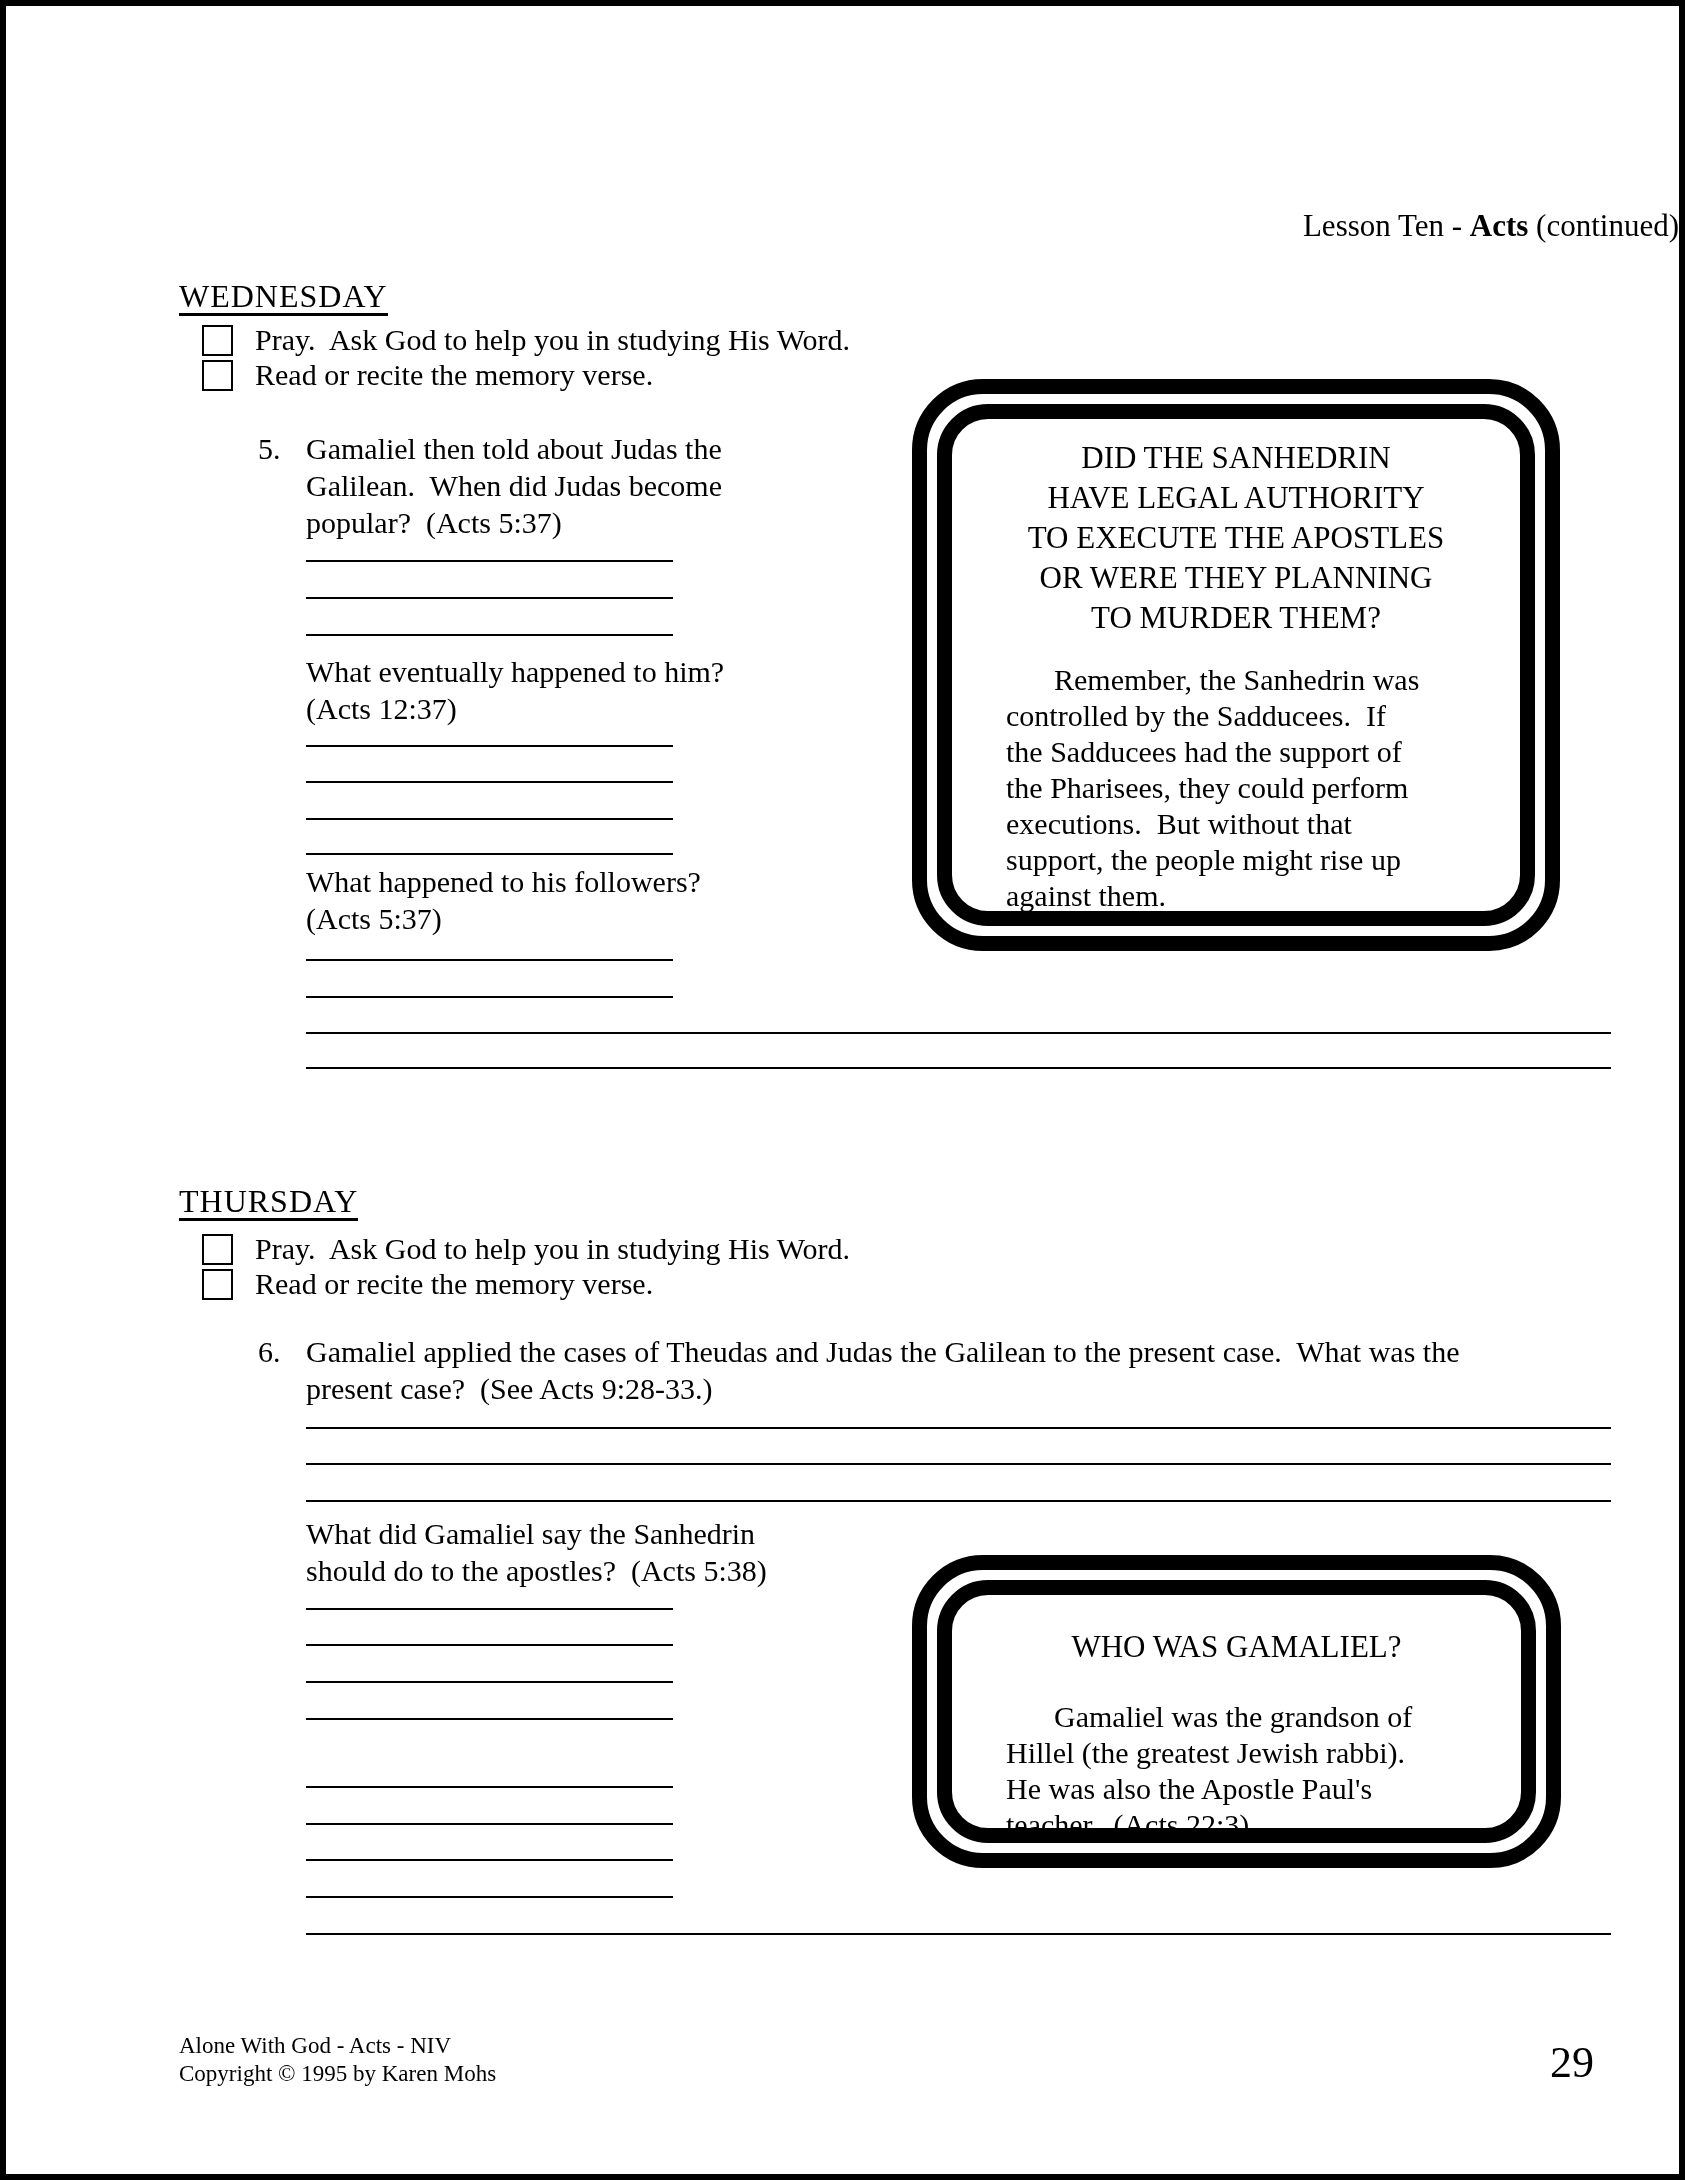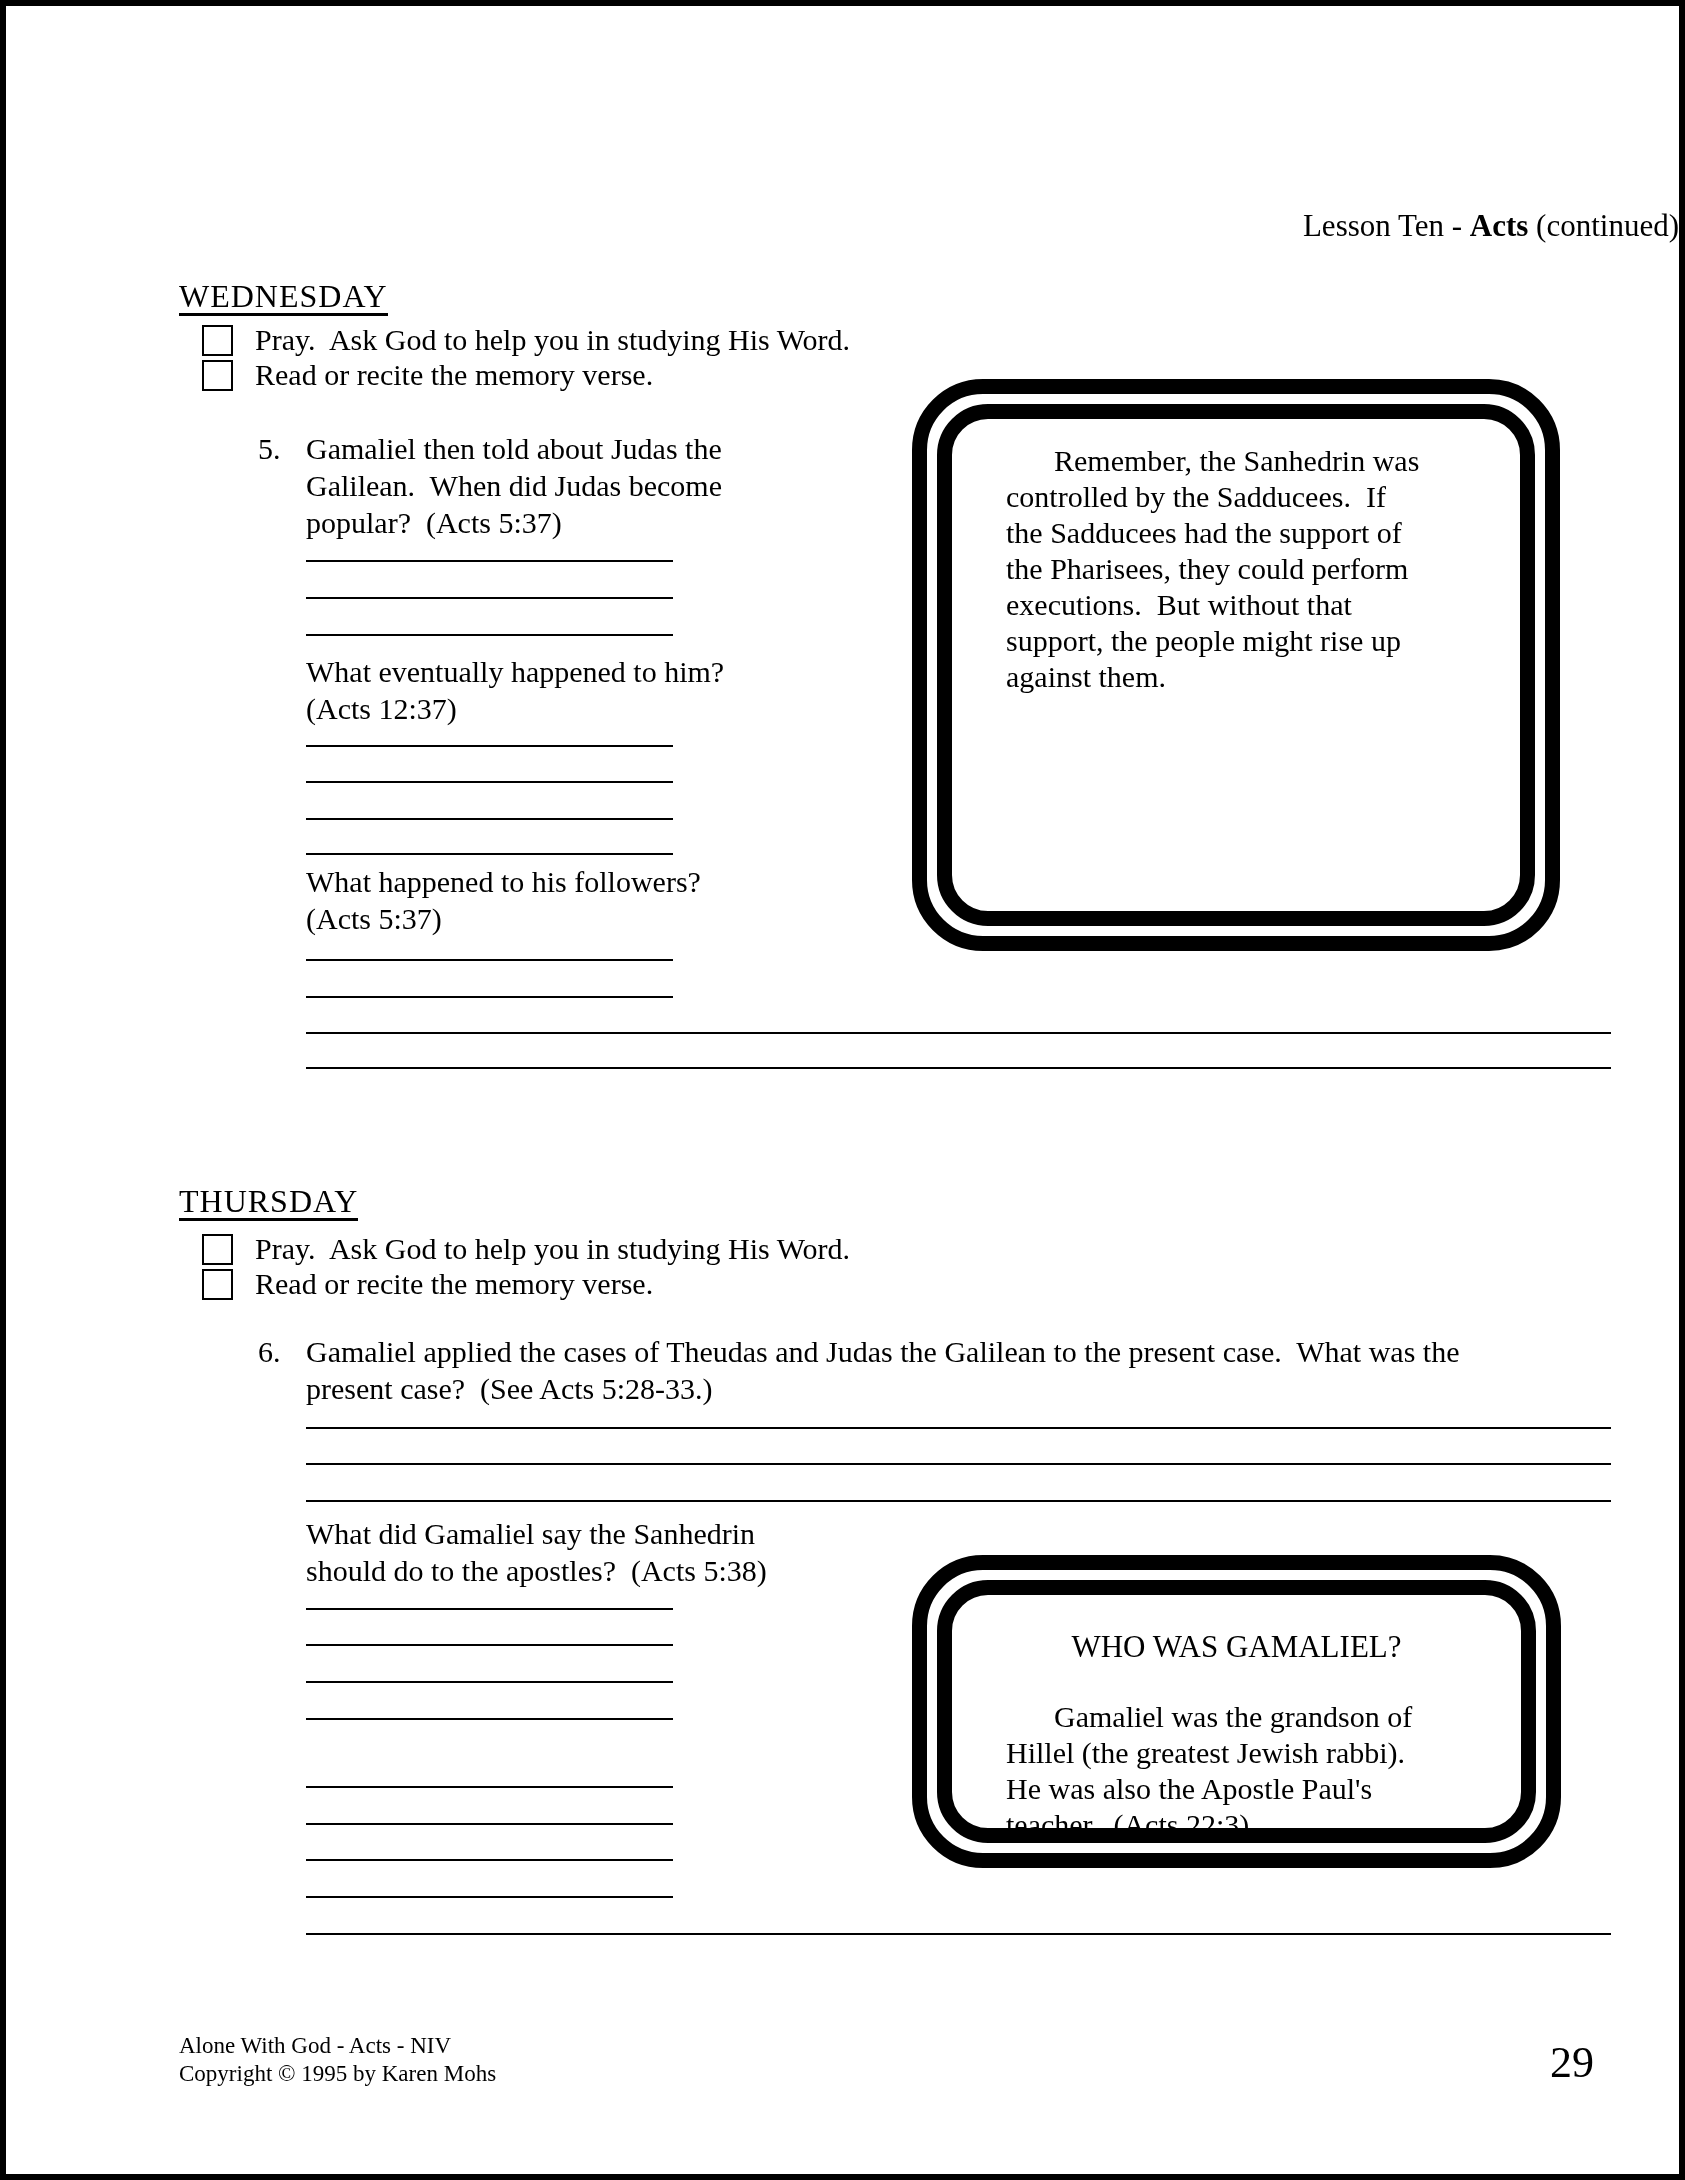--- a/index.html
+++ b/index.html
@@ -116,20 +116,25 @@
 (Acts 5:37)</div>
 
   <div class="ans-line ans-short" style="left:300px; top:953px;"></div>
   <div class="ans-line ans-short" style="left:300px; top:990px;"></div>
 
   <div class="ans-line ans-full" style="left:300px; top:1026px;"></div>
   <div class="ans-line ans-full" style="left:300px; top:1061px;"></div>
 
   <div class="info-box" style="left:906px; top:373px; width:648px; height:572px;">
     <div class="info-box-inner">
+      <div class="box-heading sanhedrin-heading">DID THE SANHEDRIN
+HAVE LEGAL AUTHORITY
+TO EXECUTE THE APOSTLES
+OR WERE THEY PLANNING
+TO MURDER THEM?</div>
       <div class="box-body sanhedrin-body">Remember, the Sanhedrin was
 controlled by the Sadducees.  If
 the Sadducees had the support of
 the Pharisees, they could perform
 executions.  But without that
 support, the people might rise up
 against them.</div>
     </div>
   </div>
 
@@ -138,21 +143,21 @@
   </div>
 
   <span class="checkbox" style="left:196px; top:1228px;"></span>
   <div class="abs check-label txt" style="left:249px; top:1226px;">Pray.  Ask God to help you in studying His Word.</div>
 
   <span class="checkbox" style="left:196px; top:1263px;"></span>
   <div class="abs check-label txt" style="left:249px; top:1261px;">Read or recite the memory verse.</div>
 
   <div class="abs q-number" style="left:252px; top:1327px;">6.</div>
   <div class="abs body-text txt" style="left:300px; top:1327px; width:1332px;">Gamaliel applied the cases of Theudas and Judas the Galilean to the present case.  What was the
-present case?  (See Acts 5:28-33.)</div>
+present case?  (See Acts 9:28-33.)</div>
 
   <div class="ans-line ans-full" style="left:300px; top:1421px;"></div>
   <div class="ans-line ans-full" style="left:300px; top:1457px;"></div>
   <div class="ans-line ans-full" style="left:300px; top:1494px;"></div>
 
   <div class="abs body-text txt" style="left:300px; top:1509px; width:594px;">What did Gamaliel say the Sanhedrin
 should do to the apostles?  (Acts 5:38)</div>
 
   <div class="ans-line ans-short" style="left:300px; top:1602px;"></div>
   <div class="ans-line ans-short" style="left:300px; top:1638px;"></div>

